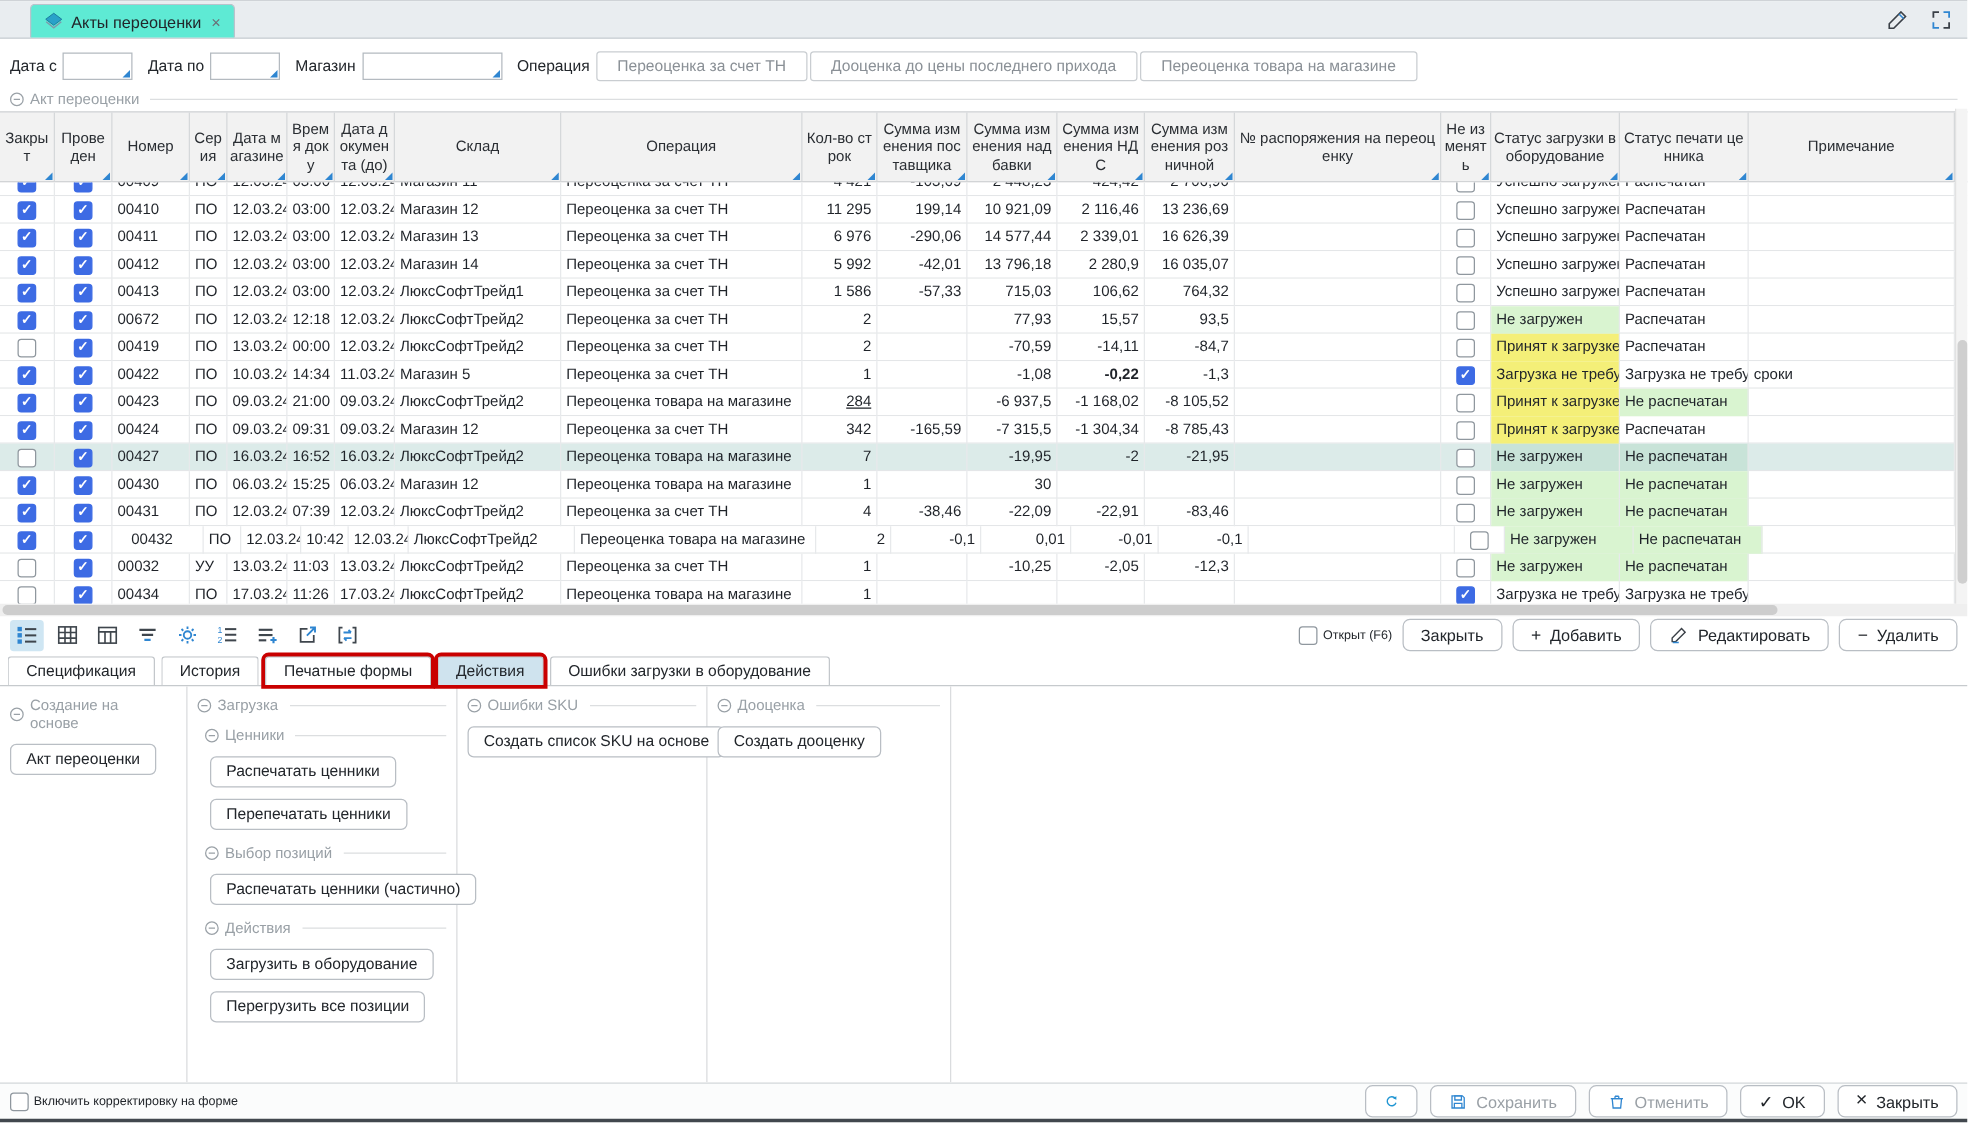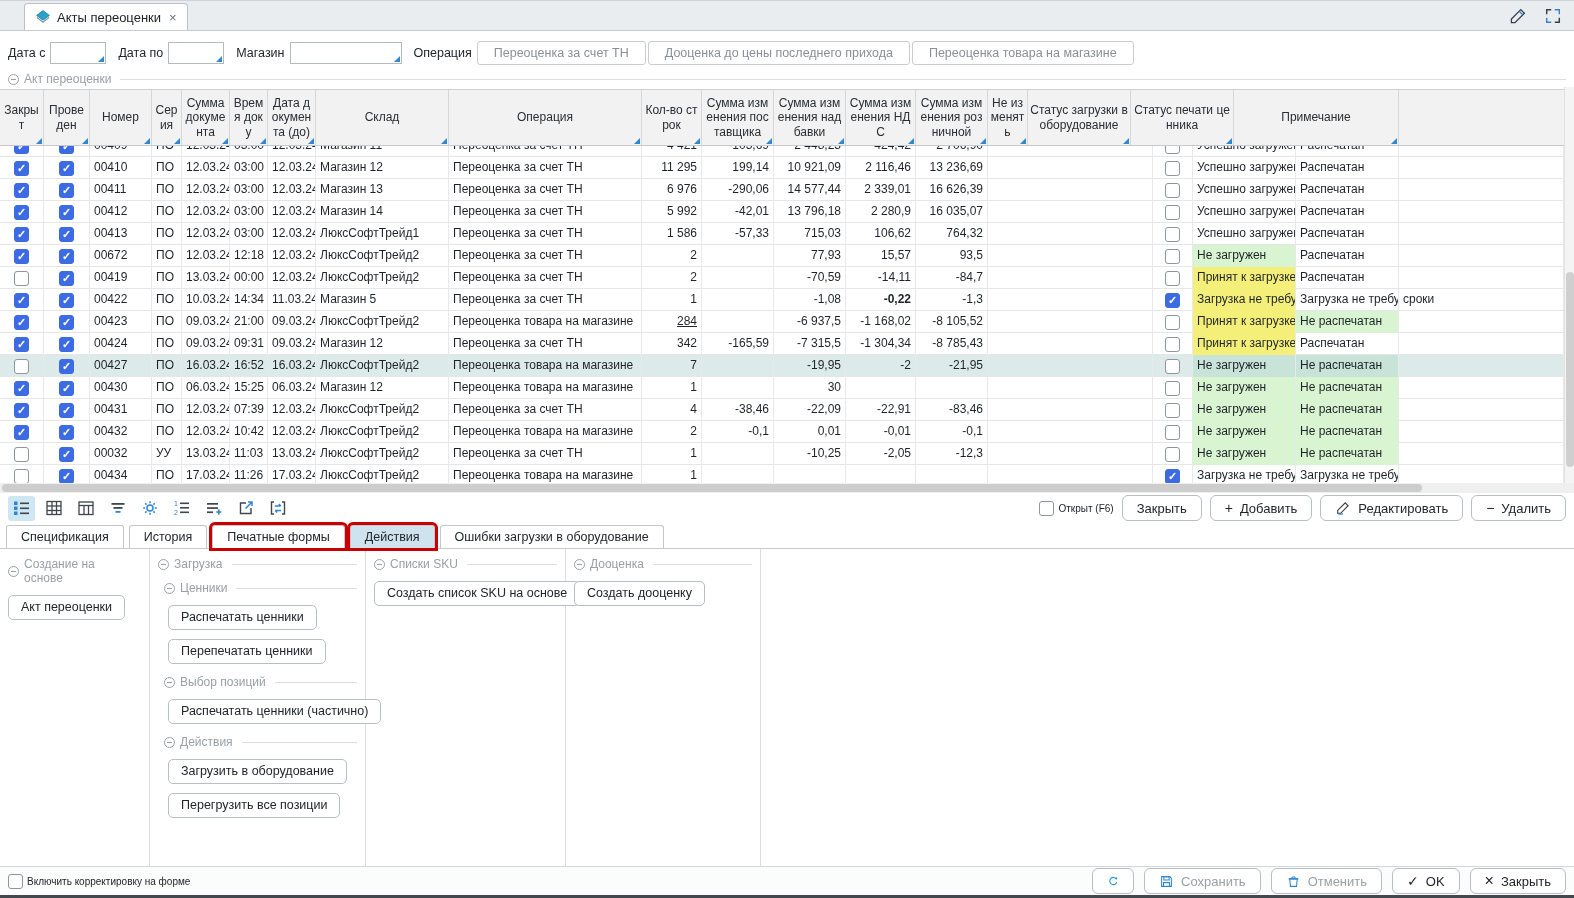--- a/index.html
+++ b/index.html
@@ -2,21 +2,21 @@
 <html><head>
 <meta charset="utf-8">
 <style>
 *{box-sizing:border-box;margin:0;padding:0}
 html,body{width:1574px;height:898px;overflow:hidden}
 body{font-family:"Liberation Sans",sans-serif;background:#fff;color:#22262b}
 .app{width:1574px;height:898px;border-top:1px solid #cfd3d7;display:flex;flex-direction:column;background:#fff}
 
 
 .tabbar{height:30px;background:#e9edf0;display:flex;align-items:flex-end;border-bottom:1px solid #c8cdd2;position:relative;flex:none}
-.main-tab{margin-left:24px;height:27px;display:flex;align-items:center;gap:6px;padding:0 10px;background:#ffffff;border:1px solid #b9c3cc;border-bottom:none;border-radius:4px 4px 0 0;font-size:13px;cursor:pointer}
+.main-tab{margin-left:24px;height:27px;display:flex;align-items:center;gap:6px;padding:0 10px;background:#5eead4;border:1px solid #b9c3cc;border-bottom:none;border-radius:4px 4px 0 0;font-size:13px;cursor:pointer}
 .tab-close{color:#6a7077;font-size:13px;margin-left:2px}
 .tabbar-right{position:absolute;right:12px;top:5px;display:flex;gap:16px;align-items:center}
 
 
 .glabel{display:flex;align-items:center;gap:5px;color:#99a0a6;font-size:12px}
 .glabel .ln{flex:1;height:1px;background:#dcdee0;margin-left:4px}
 .cicon{width:11px;height:11px;border:1px solid #9aa1a7;border-radius:50%;position:relative;flex:none;display:inline-block}
 .cicon::after{content:"";position:absolute;left:2px;right:2px;top:4px;height:1px;background:#9aa1a7}
 
 
@@ -133,30 +133,31 @@
     <div class="glabel">
       <span class="cicon"></span>
       <span>Акт переоценки</span>
         <span class="ln"></span>
     </div>
     <div class="ghead">
         <div class="hcell" style="width: 44px;">Закрыт</div>
         <div class="hcell" style="width: 46px;">Проведен</div>
         <div class="hcell" style="width: 62px;">Номер</div>
         <div class="hcell" style="width: 30px;">Серия</div>
-        <div class="hcell" style="width: 48px;">Сумма документа</div>
+        <div class="hcell" style="width: 48px;">Дата магазине</div>
         <div class="hcell" style="width: 38px;">Время доку</div>
         <div class="hcell" style="width: 48px;">Дата документа (до)</div>
         <div class="hcell" style="width: 133px;">Склад</div>
         <div class="hcell" style="width: 193px;">Операция</div>
         <div class="hcell" style="width: 60px;">Кол-во строк</div>
         <div class="hcell" style="width: 72px;">Сумма изменения поставщика</div>
         <div class="hcell" style="width: 72px;">Сумма изменения надбавки</div>
         <div class="hcell" style="width: 70px;">Сумма изменения НДС</div>
         <div class="hcell" style="width: 72px;">Сумма изменения розничной</div>
+        <div class="hcell" style="width: 165px;">№ распоряжения на переоценку</div>
         <div class="hcell" style="width: 40px;">Не изменять</div>
         <div class="hcell" style="width: 103px;">Статус загрузки в оборудование</div>
         <div class="hcell" style="width: 103px;">Статус печати ценника</div>
         <div class="hcell" style="width: 165px;">Примечание</div>
       </div>
     <div class="gbody">
         <div class="trow" style="margin-top: -11px;">
           <div class="tcell center" style="width: 44px;">
             <span class="cb on"></span>
           </div>
@@ -507,21 +508,21 @@
           <div class="tcell green" style="width: 103px;">Не распечатан</div>
           <div class="tcell" style="width: 165px;"></div>
         </div>
         <div class="trow">
           <div class="tcell center" style="width: 44px;">
             <span class="cb on"></span>
           </div>
           <div class="tcell center" style="width: 46px;">
             <span class="cb on"></span>
           </div>
-          <div class="tcell" style="width: 62px;">00432</div>
+          <div class="tcell" style="width: 62px; margin-left: 11px;">00432</div>
           <div class="tcell" style="width: 30px;">ПО</div>
           <div class="tcell" style="width: 48px;">12.03.24</div>
           <div class="tcell" style="width: 38px;">10:42</div>
           <div class="tcell" style="width: 48px;">12.03.24</div>
           <div class="tcell" style="width: 133px;">ЛюксСофтТрейд2</div>
           <div class="tcell" style="width: 193px;">Переоценка товара на магазине</div>
           <div class="tcell num" style="width: 60px;">2</div>
           <div class="tcell num" style="width: 72px;">-0,1</div>
           <div class="tcell num" style="width: 72px;">0,01</div>
           <div class="tcell num" style="width: 70px;">-0,01</div>
@@ -752,21 +753,21 @@
             <span>Действия</span>
             <span class="ln"></span>
           </div>
         <button class="pbtn">Загрузить в оборудование</button><br>
         <button class="pbtn">Перегрузить все позиции</button>
       </div>
     </div>
     <div class="pcol" style="width:200px">
       <div class="glabel">
           <span class="cicon"></span>
-          <span>Списки SKU</span>
+          <span>Ошибки SKU</span>
           <span class="ln"></span>
         </div>
       <button class="pbtn">Создать список SKU на основе</button>
     </div>
     <div class="pcol" style="width:195px">
       <div class="glabel">
           <span class="cicon"></span>
           <span>Дооценка</span>
           <span class="ln"></span>
         </div>

